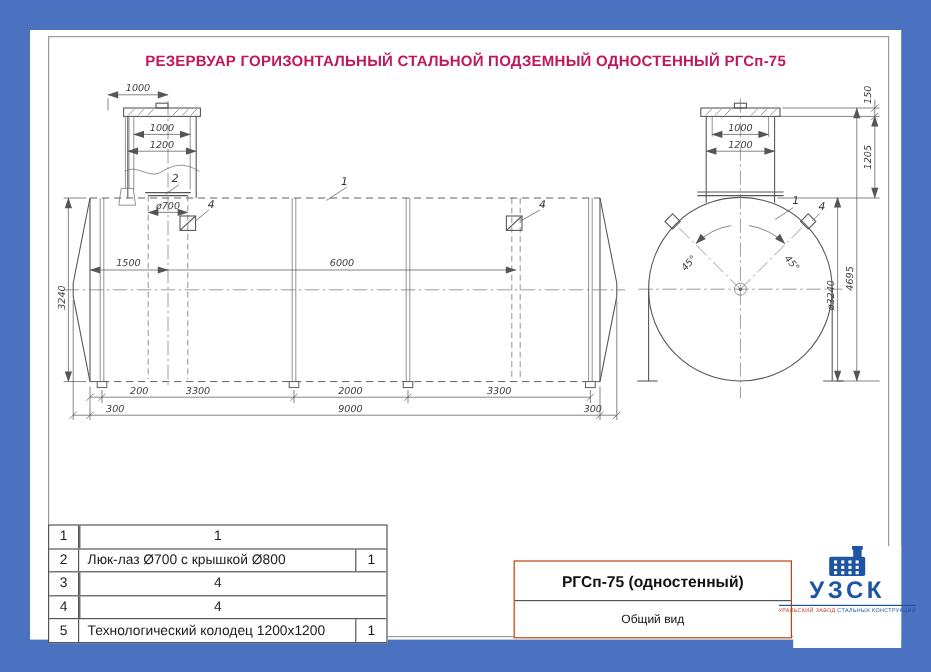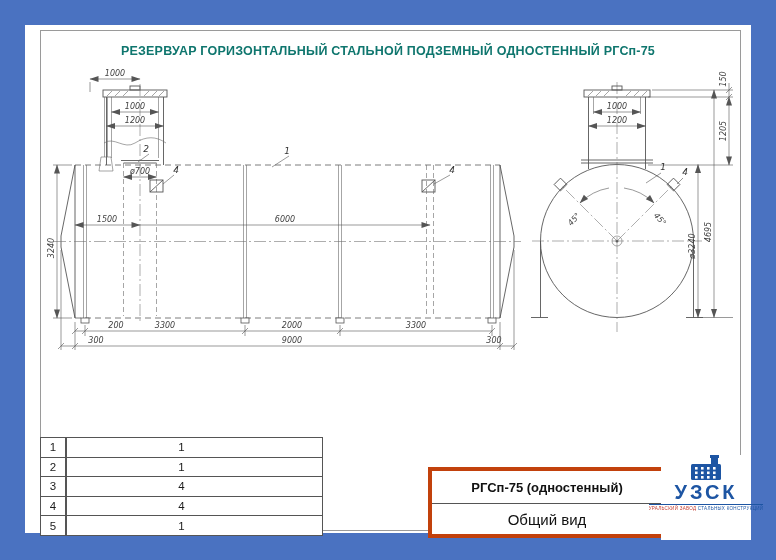--- a/index.html
+++ b/index.html
@@ -11,21 +11,21 @@
   .sheet{
     position:absolute;left:25px;top:25px;width:726px;height:508px;
     background:#ffffff;
   }
   .frame{
     position:absolute;left:15px;top:5px;width:699px;height:499px;
     border:1px solid #9a9a9a;
   }
   .drawing-title{
     position:absolute;left:0;top:19px;width:726px;
-    text-align:center;font-weight:bold;font-size:12.5px;color:#0f766e;
+    text-align:center;font-weight:bold;font-size:12.5px;color:#be185d;
     letter-spacing:0.2px;
   }
   svg.draw{position:absolute;left:0;top:0;}
   .ln{stroke:#565656;stroke-width:0.9;fill:none;}
   .lnthin{stroke:#6a6a6a;stroke-width:0.6;fill:none;}
   .hid{stroke:#5a5a5a;stroke-width:0.8;fill:none;stroke-dasharray:6 4;}
   .cl{stroke:#777;stroke-width:0.6;fill:none;stroke-dasharray:12 3 2 3;}
   .dash{stroke:#6a6a6a;stroke-width:0.6;fill:none;stroke-dasharray:5 3;}
   .dim{stroke:#555;stroke-width:0.6;fill:none;}
   .dimtext{font-family:"DejaVu Sans",sans-serif;font-style:italic;font-size:8px;fill:#3f3f3f;}
@@ -39,25 +39,25 @@
   }
   .pt-row{display:grid;grid-template-columns:25px 1fr 26px;height:18.6px;
     border-bottom:1px solid #555;align-items:center;}
   .pt-row:last-child{border-bottom:none;}
   .pt-no{text-align:center;border-right:1px solid #555;height:100%;display:flex;align-items:center;justify-content:center;}
   .pt-name{padding-left:7px;}
   .pt-qty{text-align:center;border-left:1px solid #555;height:100%;display:flex;align-items:center;justify-content:center;}
   
   .title-block{
     position:absolute;left:403px;top:442px;width:230px;height:63px;
-    border:4px solid #c2410c;background:#fff;color:#111;
+    border:1px solid #c2410c;background:#fff;color:#111;
   }
   .tb-model{height:32px;border-bottom:1px solid #555;display:flex;align-items:center;justify-content:center;
     font-weight:bold;font-size:13px;}
-  .tb-view{height:30px;display:flex;align-items:center;justify-content:center;font-size:15px;}
+  .tb-view{height:30px;display:flex;align-items:center;justify-content:center;font-size:10px;}
   
   .logo{
     position:absolute;left:636px;top:430px;width:90px;height:85px;background:#fff;
     display:flex;flex-direction:column;align-items:center;justify-content:flex-start;
   }
   .logo-abbr{
     font-weight:bold;font-size:20px;letter-spacing:3px;color:#1d55a3;line-height:1;margin-top:1px;
   }
   .logo-tagline{
     font-size:4.5px;letter-spacing:0.3px;white-space:nowrap;margin-top:2px;
@@ -73,32 +73,34 @@
   <div class="frame"></div>
   <div class="drawing-title">РЕЗЕРВУАР ГОРИЗОНТАЛЬНЫЙ СТАЛЬНОЙ ПОДЗЕМНЫЙ ОДНОСТЕННЫЙ РГСп-75</div>
 
   <div class="parts-table">
     <div class="pt-row">
       <div class="pt-no">1</div>
       <div class="pt-qty">1</div>
     </div>
     <div class="pt-row">
       <div class="pt-no">2</div>
+      <div class="pt-name">Люк-лаз Ø700 с крышкой Ø800</div>
       <div class="pt-qty">1</div>
     </div>
     <div class="pt-row">
       <div class="pt-no">3</div>
       <div class="pt-qty">4</div>
     </div>
     <div class="pt-row">
       <div class="pt-no">4</div>
       <div class="pt-qty">4</div>
     </div>
     <div class="pt-row">
       <div class="pt-no">5</div>
+      <div class="pt-name">Технологический колодец 1200x1200</div>
       <div class="pt-qty">1</div>
     </div>
   </div>
 
   <div class="title-block">
     <div class="tb-model">РГСп-75 (одностенный)</div>
     <div class="tb-view">Общий вид</div>
   </div>
 
   <div class="logo">

